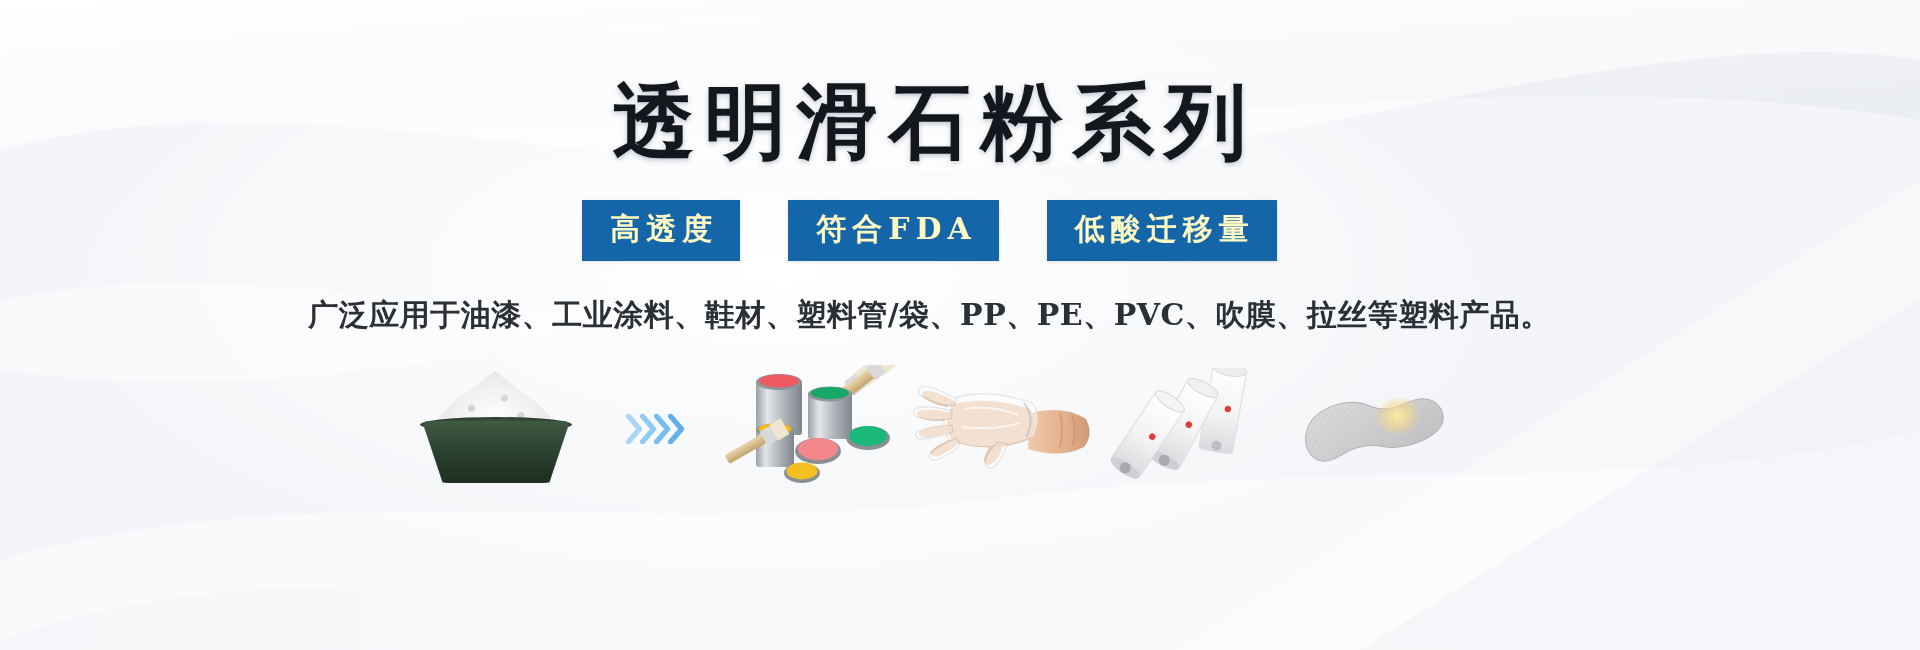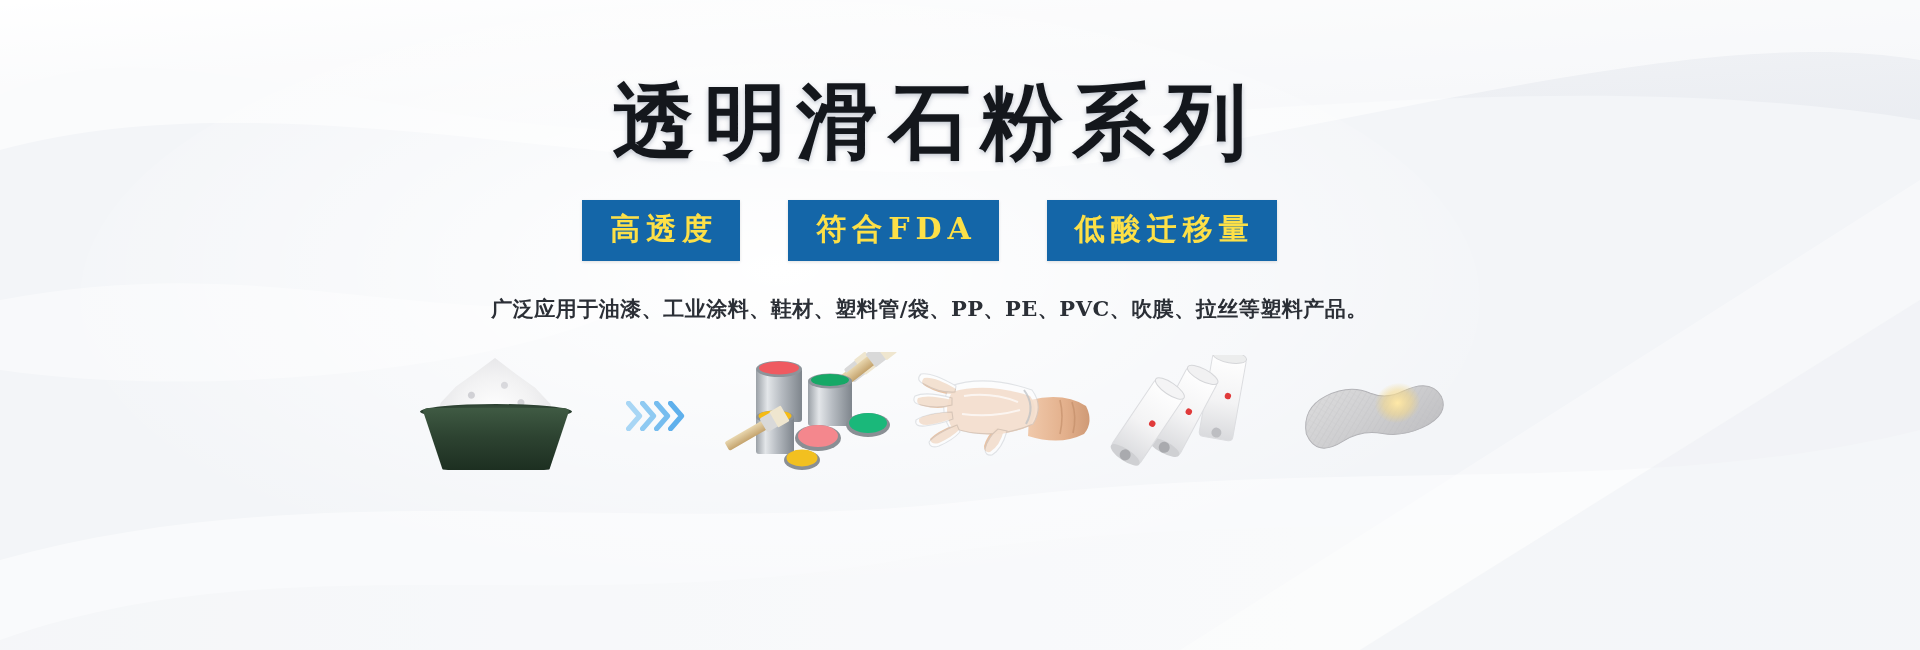--- a/index.html
+++ b/index.html
@@ -37,34 +37,34 @@
     line-height: 1.05;
   }
 
   .badges {
     margin-top: 36px;
     display: flex; align-items: center;
     gap: 48px;
   }
   .badge {
     background: #1466a8;
-    color: #fde047;
+    color: #fef9c3;
     font-family: "DejaVu Serif", "Liberation Serif", serif;
     font-size: 30px;
     font-weight: 700;
     letter-spacing: 6px;
     padding: 9px 22px 11px 28px;
     white-space: nowrap;
     box-shadow: 0 1px 3px rgba(0,0,0,.12);
   }
 
   .desc {
     margin-top: 34px;
     font-family: "DejaVu Serif", "Liberation Serif", serif;
-    font-size: 21px;
+    font-size: 30px;
     font-weight: 700;
     color: #2b2f36;
     letter-spacing: .5px;
     white-space: nowrap;
   }
 
   
   .strip {
     position: relative;
     margin-top: 18px;

